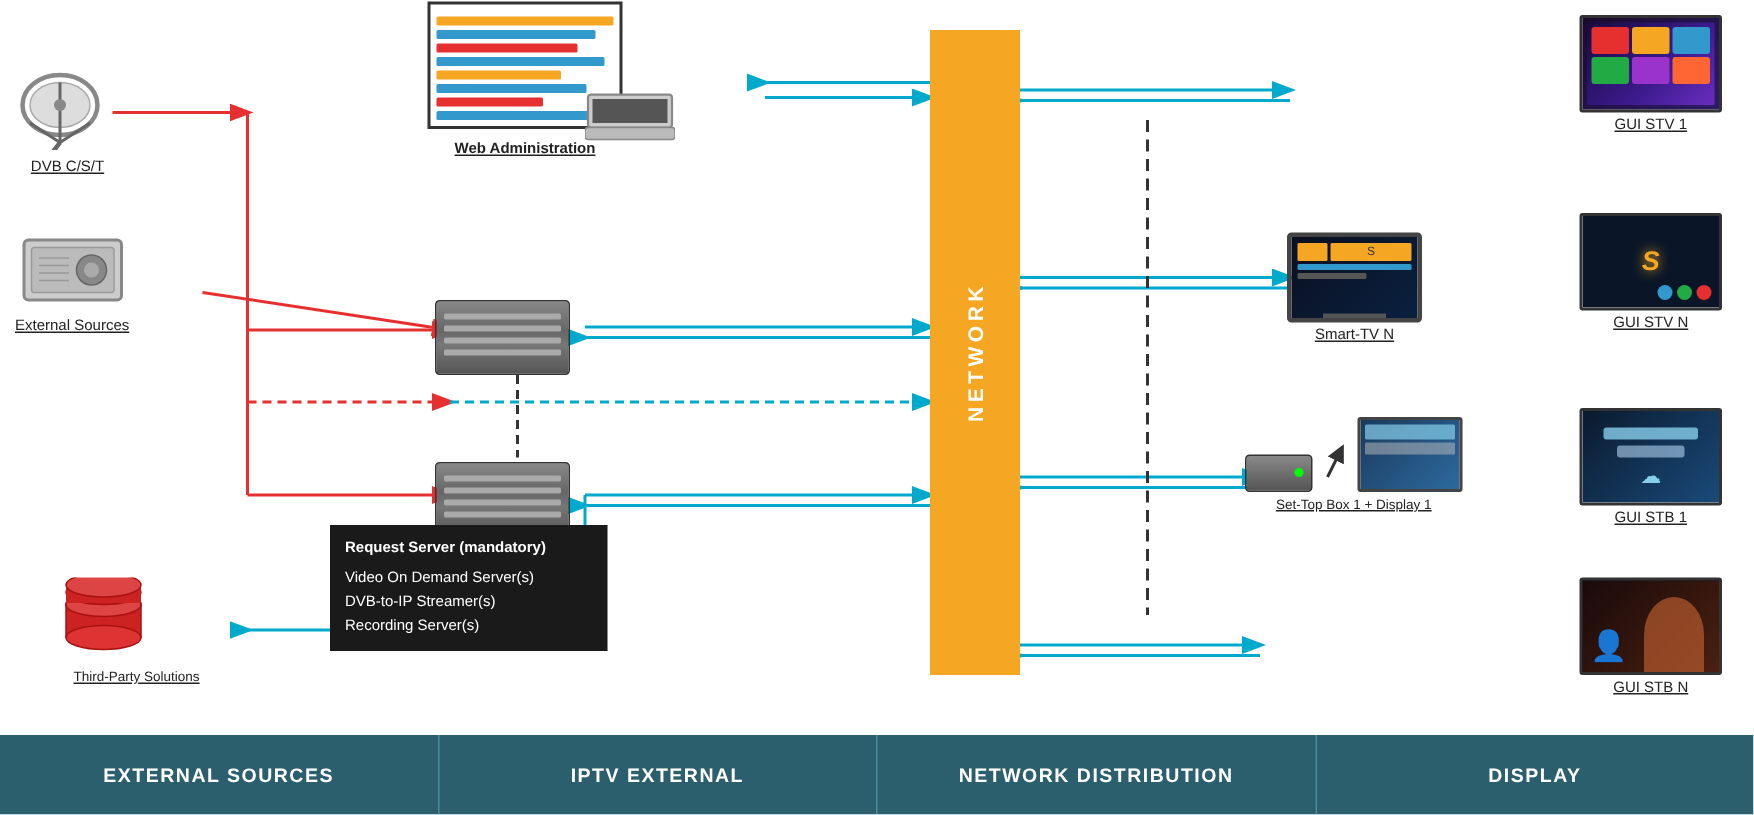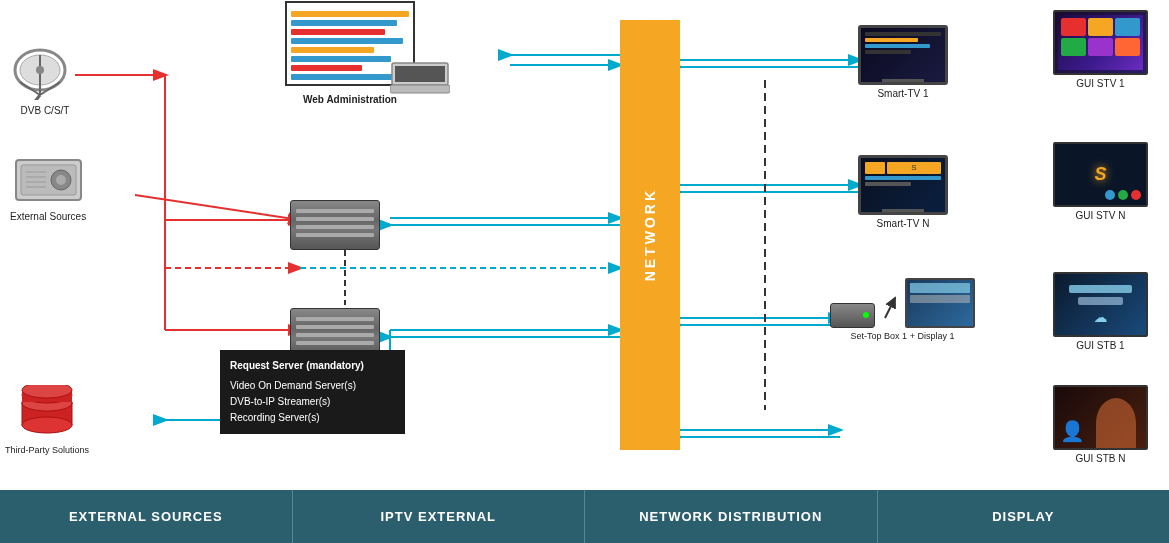--- a/index.html
+++ b/index.html
@@ -160,20 +160,21 @@
       border-radius: 1px;
       box-shadow: 0 8px 0 #aaa, 0 16px 0 #aaa, 0 24px 0 #aaa;
     }
 
     
     .comp-label {
       font-size: 10px;
       color: #222;
       margin-top: 3px;
       text-align: center;
+      text-decoration: underline;
     }
 
     
     .thumb-smart1 {
       width: 95px; height: 65px;
       background: linear-gradient(135deg, #1a0a2e, #2d1b69);
       border: 2px solid #333;
       border-radius: 2px;
       display: flex; align-items: center; justify-content: center;
       overflow: hidden;
@@ -351,21 +352,21 @@
 
       <ellipse cx="32" cy="18" rx="25" ry="8" fill="#cc2222" stroke="#aa1111" stroke-width="1"></ellipse>
       <rect x="7" y="18" width="50" height="22" fill="#cc2222" stroke="#aa1111" stroke-width="1"></rect>
       <ellipse cx="32" cy="40" rx="25" ry="8" fill="#dd3333" stroke="#aa1111" stroke-width="1"></ellipse>
       <ellipse cx="32" cy="18" rx="25" ry="8" fill="#dd4444" stroke="#aa1111" stroke-width="1"></ellipse>
 
       <ellipse cx="32" cy="10" rx="25" ry="8" fill="#cc2222" stroke="#aa1111" stroke-width="1"></ellipse>
       <rect x="7" y="5" width="50" height="12" fill="#cc2222"></rect>
       <ellipse cx="32" cy="5" rx="25" ry="8" fill="#dd4444" stroke="#aa1111" stroke-width="1"></ellipse>
     </svg>
-    <div class="comp-label" style="font-size:9px;">Third-Party Solutions</div>
+    <div class="comp-label" style="font-size:9px;margin-left:44px;">Third-Party Solutions</div>
   </div>
 
   <div id="web-admin" class="component" style="top:1px; left:285px;">
 
     <div class="admin-screen">
       <div class="admin-screen-rows">
         <div class="admin-row" style="background:#f5a623; width:100%;"></div>
         <div class="admin-row" style="background:#3399cc; width:90%;"></div>
         <div class="admin-row" style="background:#e63030; width:80%;"></div>
         <div class="admin-row" style="background:#3399cc; width:95%;"></div>
@@ -398,31 +399,20 @@
     <div class="title">Request Server (mandatory)</div>
     <div>Video On Demand Server(s)</div>
     <div>DVB-to-IP Streamer(s)</div>
     <div>Recording Server(s)</div>
   </div>
 
   <div id="network-bar">
     <span>NETWORK</span>
   </div>
 
-  <div class="component" style="top:25px; left:858px;">
-    <div class="tv-screen" style="background: linear-gradient(135deg, #0a0a20 0%, #1a1a40 100%);">
-      <div style="padding:4px;">
-        <div style="background:#333; height:4px; margin-bottom:2px; border-radius:1px;"></div>
-        <div style="background:#f5a623; height:4px; margin-bottom:2px; border-radius:1px; width:70%;"></div>
-        <div style="background:#3399cc; height:4px; margin-bottom:2px; border-radius:1px; width:85%;"></div>
-        <div style="background:#333; height:4px; border-radius:1px; width:60%;"></div>
-      </div>
-    </div>
-    <div class="comp-label">Smart-TV 1</div>
-  </div>
 
   <div class="component" style="top:10px; left:1053px;">
     <div class="thumb-smart1">
       <div style="width:85px; height:55px; background:linear-gradient(135deg, #1a0a3e 0%, #3d1b8e 60%, #6a2dc0 100%); overflow:hidden; border-radius:1px;">
         <div style="display:flex; flex-wrap:wrap; padding:3px; gap:2px;">
           <div style="width:25px; height:18px; background:#e63030; border-radius:2px;"></div>
           <div style="width:25px; height:18px; background:#f5a623; border-radius:2px;"></div>
           <div style="width:25px; height:18px; background:#3399cc; border-radius:2px;"></div>
           <div style="width:25px; height:18px; background:#22aa44; border-radius:2px;"></div>
           <div style="width:25px; height:18px; background:#9933cc; border-radius:2px;"></div>

